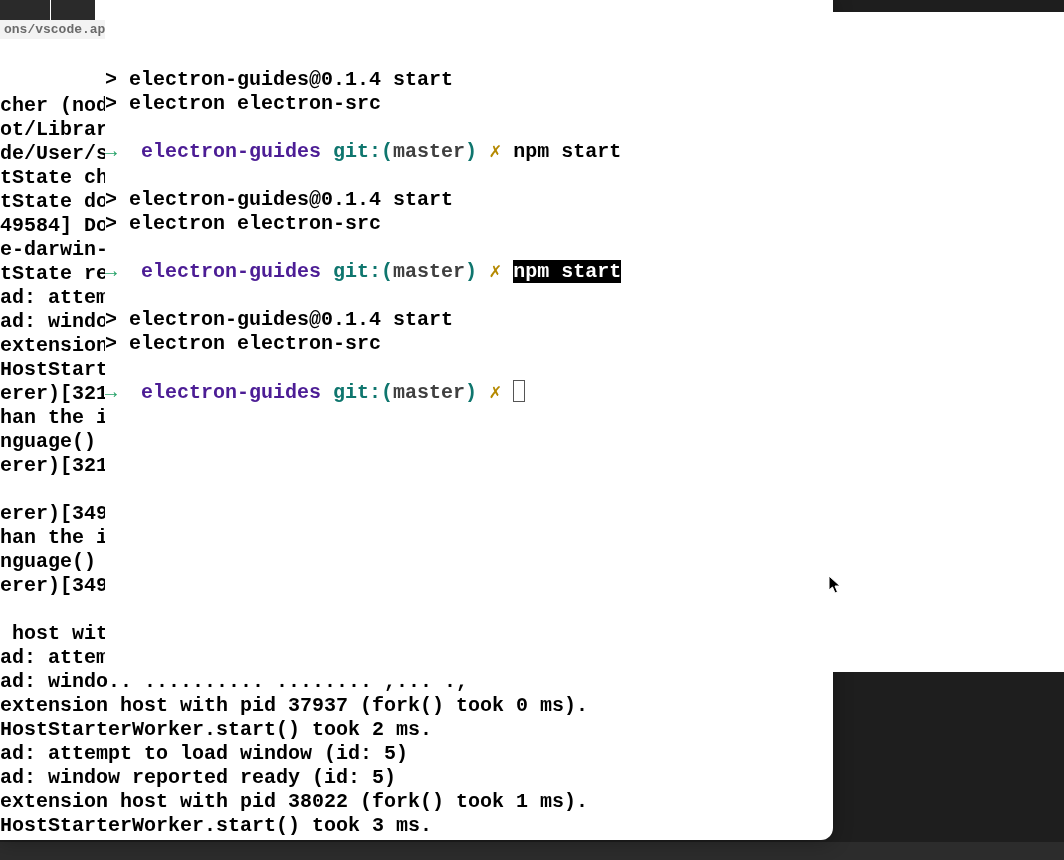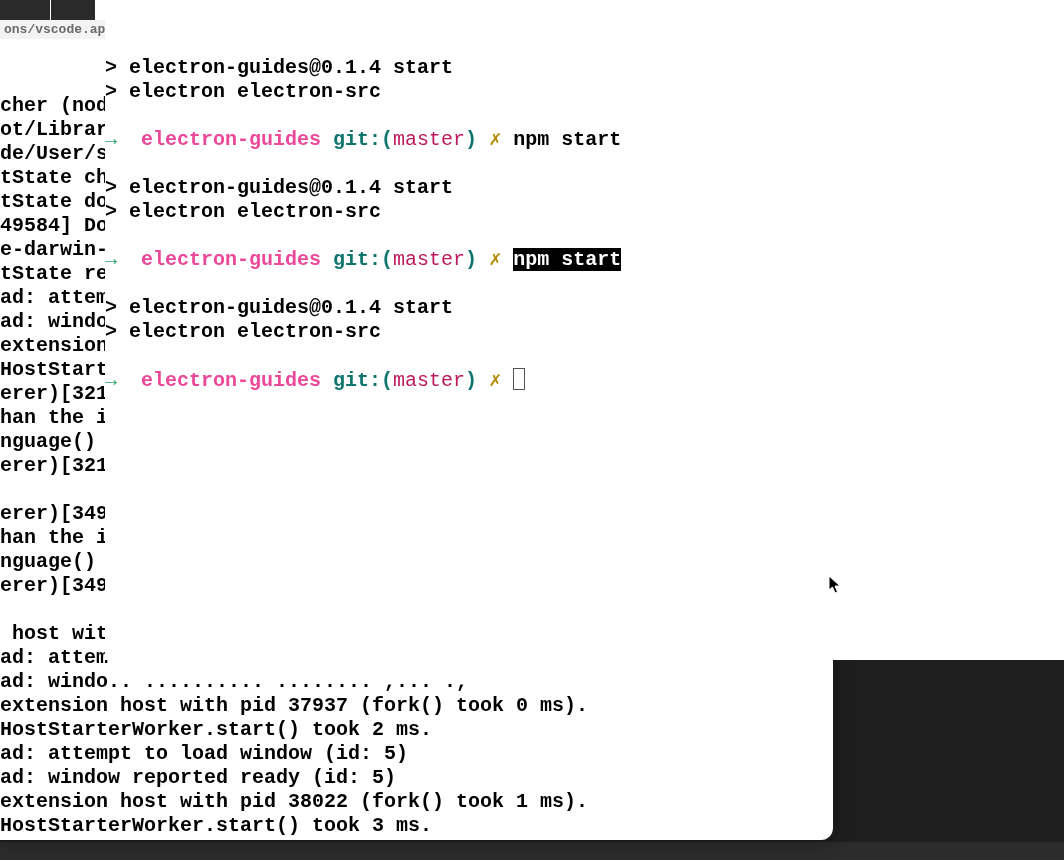--- a/index.html
+++ b/index.html
@@ -58,48 +58,48 @@
       top: 70px;
       left: 0;
       width: 833px;
       color: #000;
       line-height: 24px;
       white-space: pre;
     }
     .terminal-window {
       position: absolute;
       left: 105px;
-      top: 0;
+      top: 12px;
       width: 959px;
       height: 660px;
       background: #ffffff;
       overflow: hidden;
     }
     .terminal-content {
       position: relative;
       color: #000;
       line-height: 24px;
       white-space: pre;
       padding-top: 0px;
     }
     .arrow {
       color: #26a269;
       font-weight: bold;
     }
     .dir {
-      color: #ec4899;
+      color: #4c1d95;
       font-weight: bold;
     }
     .git {
       color: #0f766e;
       font-weight: bold;
     }
     .branch {
-      color: #be185d;
-      font-weight: normal;
+      color: #404040;
+      font-weight: bold;
     }
     .dirty {
       color: #b58900;
       font-weight: bold;
     }
     .cmd {
       color: #000;
     }
     .cmd-highlighted {
       background: #000;

